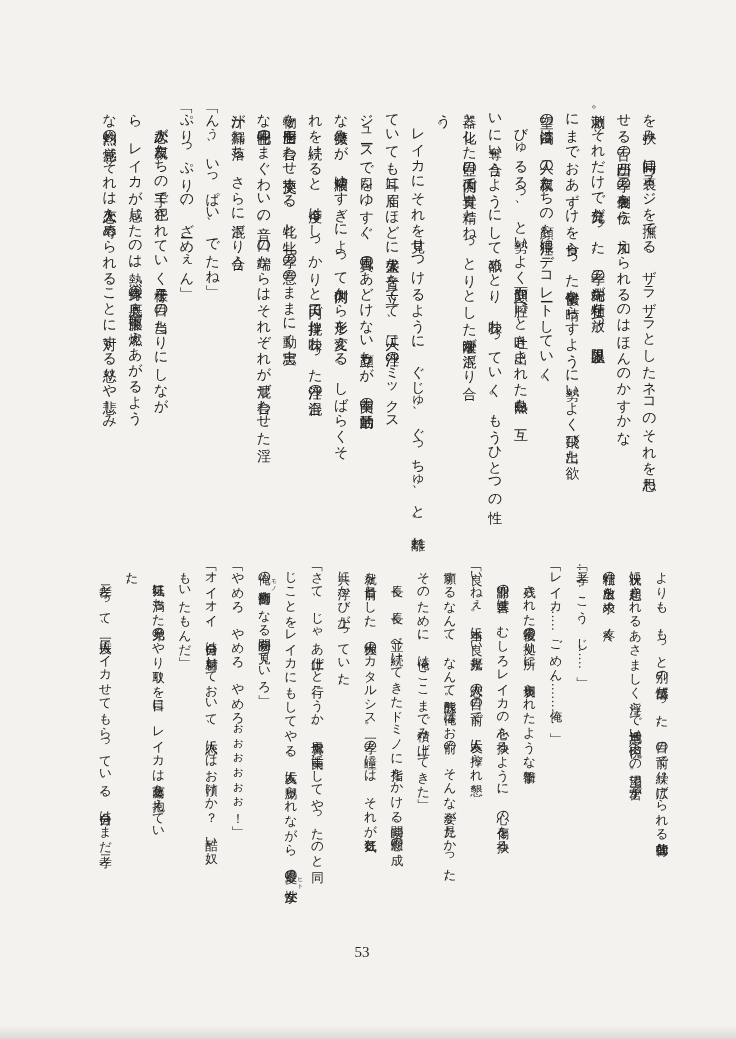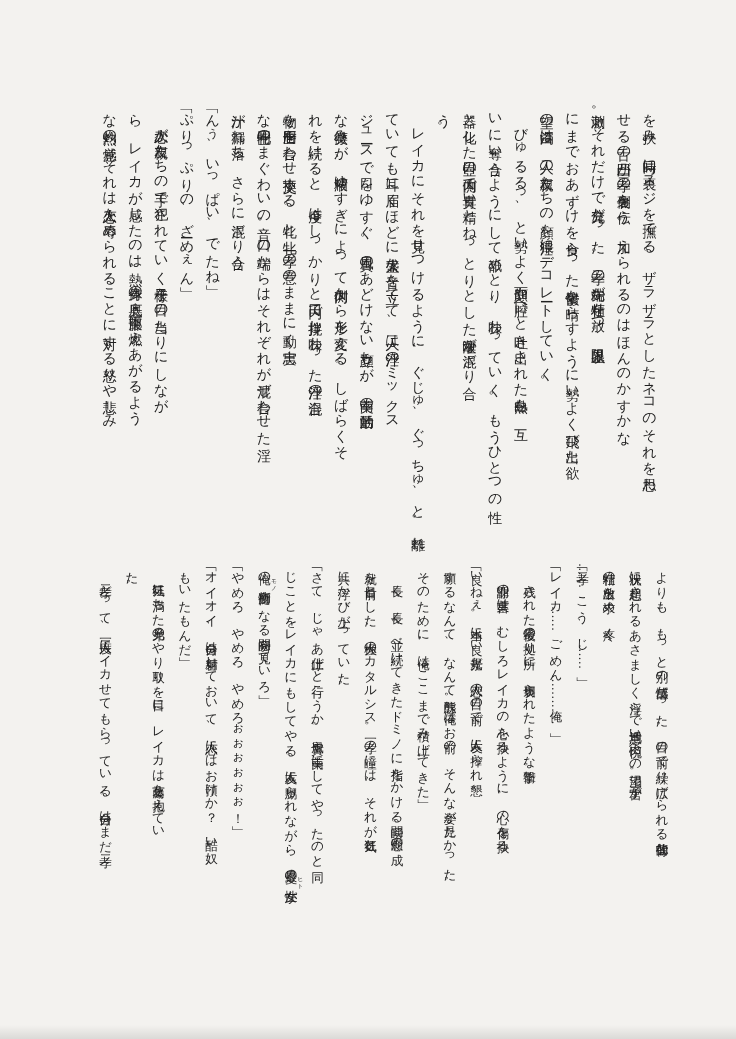--- a/index.html
+++ b/index.html
@@ -84,14 +84,15 @@
       <div class="tcol">「さて、じゃあ仕上げと行こうか。風貴や美南にしてやったのと同</div>
       <div class="tcol">じことをレイカにもしてやる。友人に嬲られながら、最愛の<ruby>女性<rt>ヒト</rt></ruby>が</div>
       <div class="tcol">俺の<ruby>所有物<rt>モノ</rt></ruby>になる瞬間を見ていろ」</div>
       <div class="tcol">「やめろ、やめろ、やめろぉぉぉぉぉぉ！」</div>
       <div class="tcol">「オイオイ、自分は射精しておいて、恋人にはお預けか？　酷い奴</div>
       <div class="tcol">もいたもんだ」</div>
       <div class="tcol">　狂気に満ちた兄弟のやり取りを目に、レイカは葛藤を抱えてい</div>
       <div class="tcol">た。</div>
       <div class="tcol">　孝二だって、一度二人にイカせてもらっている。自分はまだ孝二</div>
     </div>
+  <div class="page-num">53</div>
   <div class="edge-shadow"></div>
 </div>
 
 </body></html>

